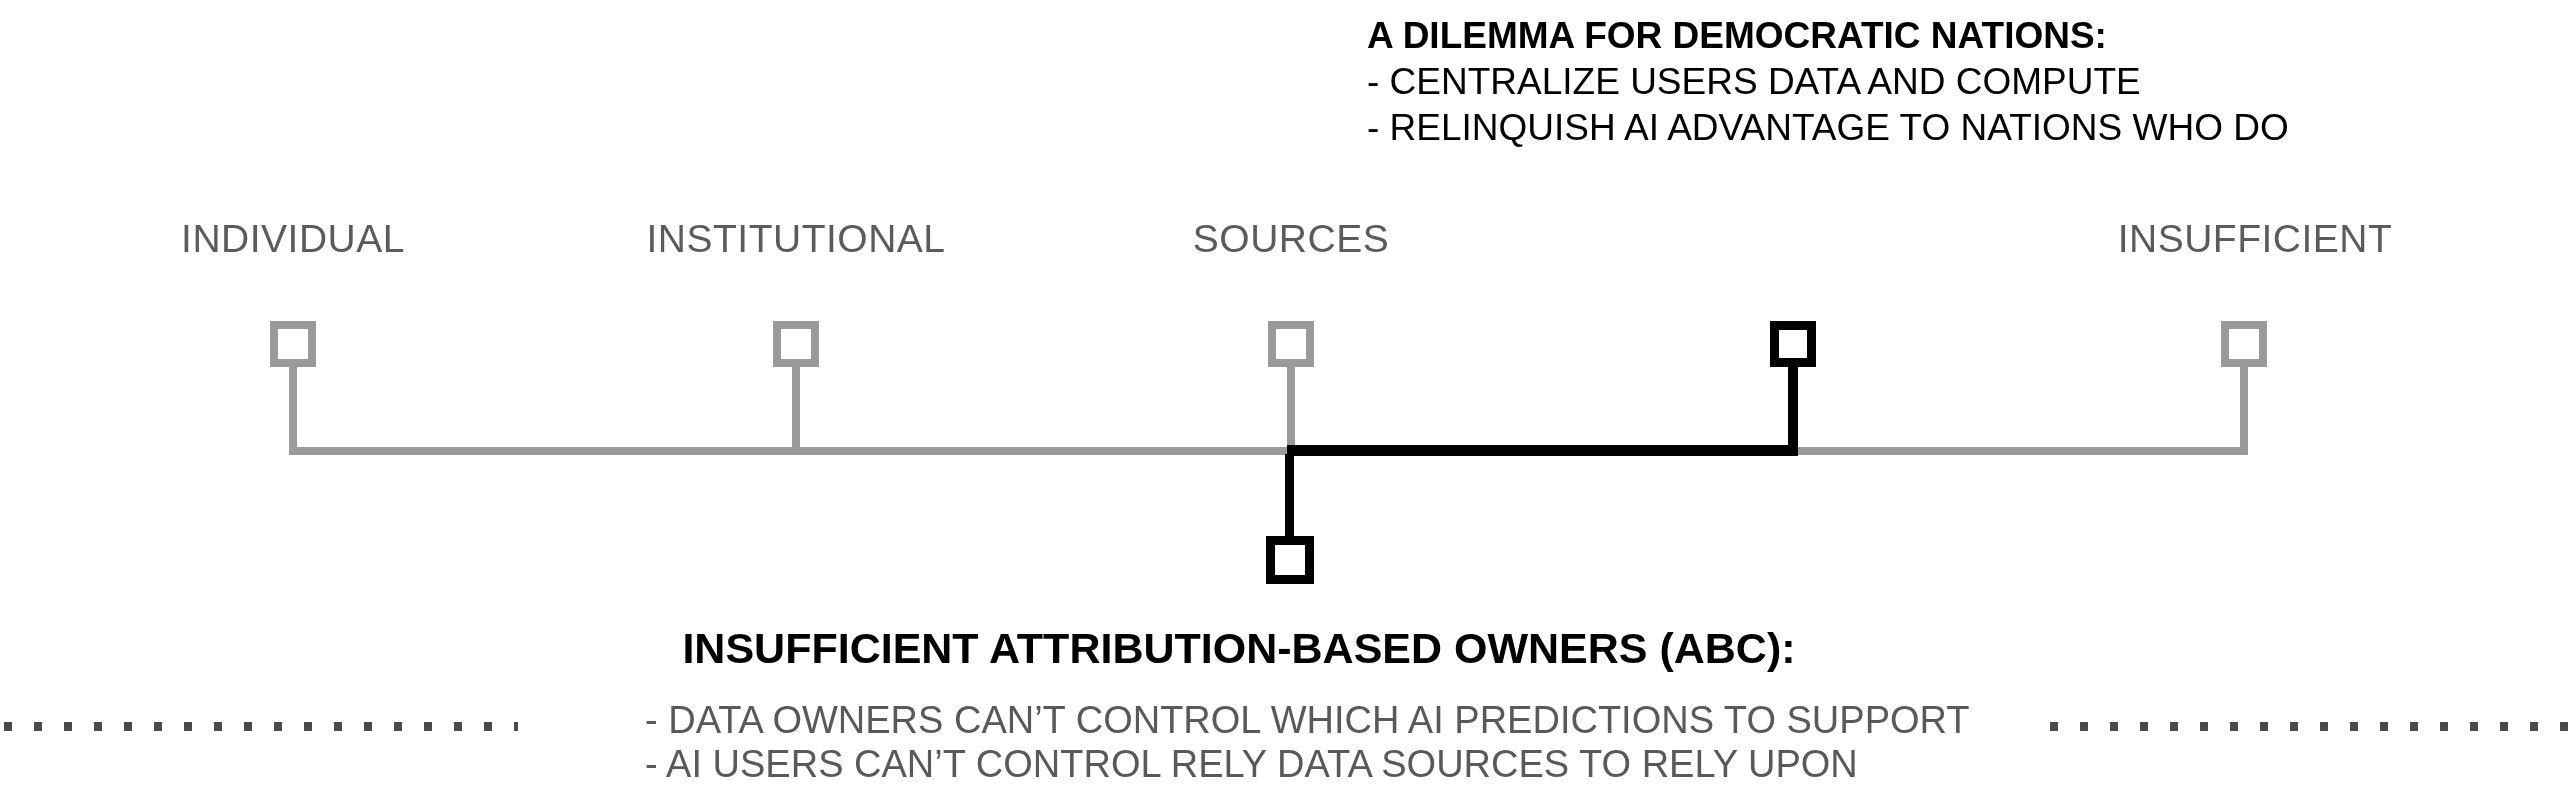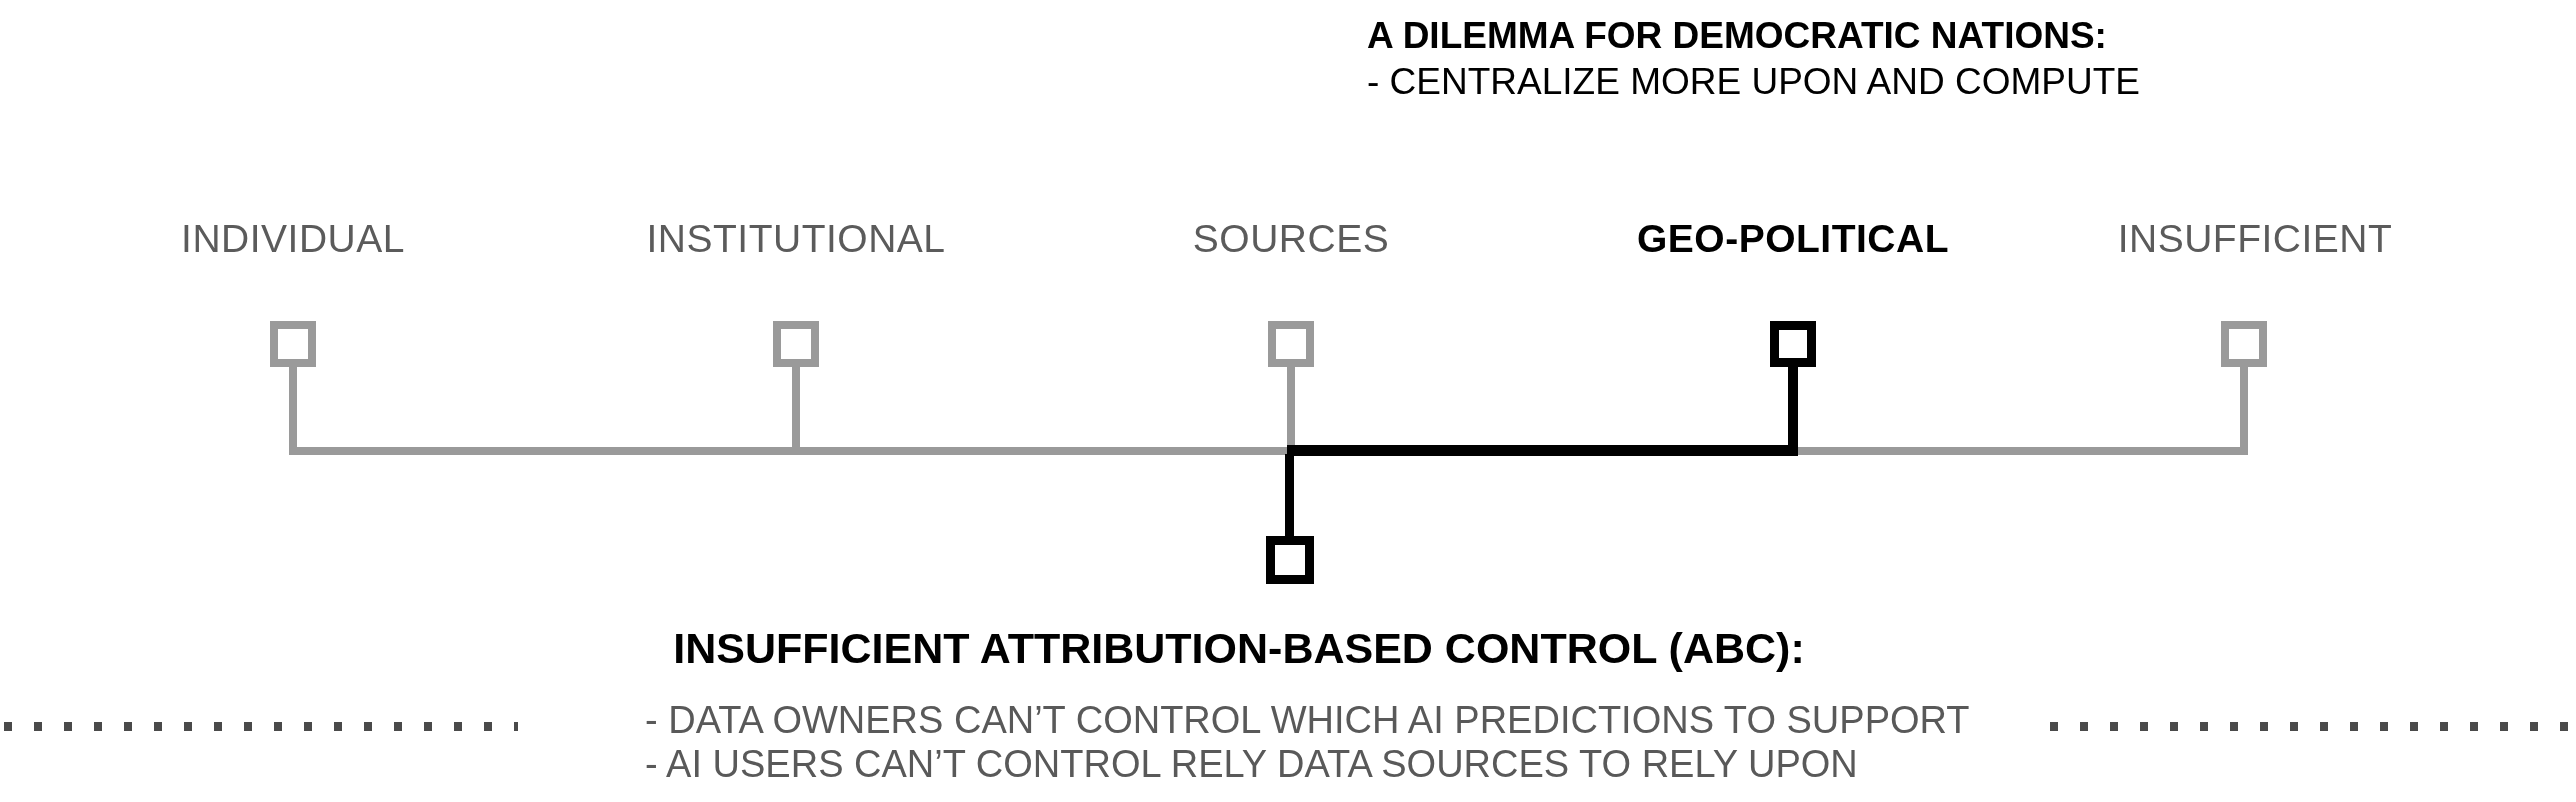--- a/index.html
+++ b/index.html
@@ -141,47 +141,47 @@
   .dots-left  { left: 3.7px;    width: 514px; }
   .dots-right { left: 2050px; width: 520px; }
 </style>
 </head>
 <body>
 
 <div class="canvas">
 
   <div class="dilemma">
     <div class="title">A DILEMMA FOR DEMOCRATIC NATIONS:</div>
-    <div>- CENTRALIZE MORE UPON AND COMPUTE</div>
+    <div>- CENTRALIZE USERS DATA AND COMPUTE</div>
+    <div>- RELINQUISH AI ADVANTAGE TO NATIONS WHO DO</div>
   </div>
 
   <div class="node-label" style="left:796px">INSTITUTIONAL</div>
   <div class="node-label" style="left:293px">INDIVIDUAL</div>
   <div class="node-label" style="left:1291px">SOURCES</div>
-  <div class="node-label em" style="left:1793px">GEO-POLITICAL</div>
   <div class="node-label" style="left:2255px">INSUFFICIENT</div>
 
   <div class="marker" style="left:293px"></div>
   <div class="marker" style="left:796px"></div>
   <div class="marker" style="left:1291px"></div>
   <div class="marker em" style="left:1793px"></div>
   <div class="marker" style="left:2244px"></div>
 
   <div class="stem" style="left:293px"></div>
   <div class="stem" style="left:796px"></div>
   <div class="stem" style="left:1291px"></div>
   <div class="stem em" style="left:1793px"></div>
   <div class="stem" style="left:2244px"></div>
 
   <div class="axis-gray"></div>
   <div class="axis-black"></div>
   <div class="drop-black"></div>
   <div class="bottom-marker"></div>
 
-  <div class="abc-title">INSUFFICIENT ATTRIBUTION-BASED CONTROL (ABC):</div>
+  <div class="abc-title">INSUFFICIENT ATTRIBUTION-BASED OWNERS (ABC):</div>
   <div class="abc-points">
     <div>- DATA OWNERS CAN’T CONTROL WHICH AI PREDICTIONS TO SUPPORT</div>
     <div>- AI USERS CAN’T CONTROL RELY DATA SOURCES TO RELY UPON</div>
   </div>
 
   <div class="dots dots-left"></div>
   <div class="dots dots-right"></div>
 
 </div>
 

